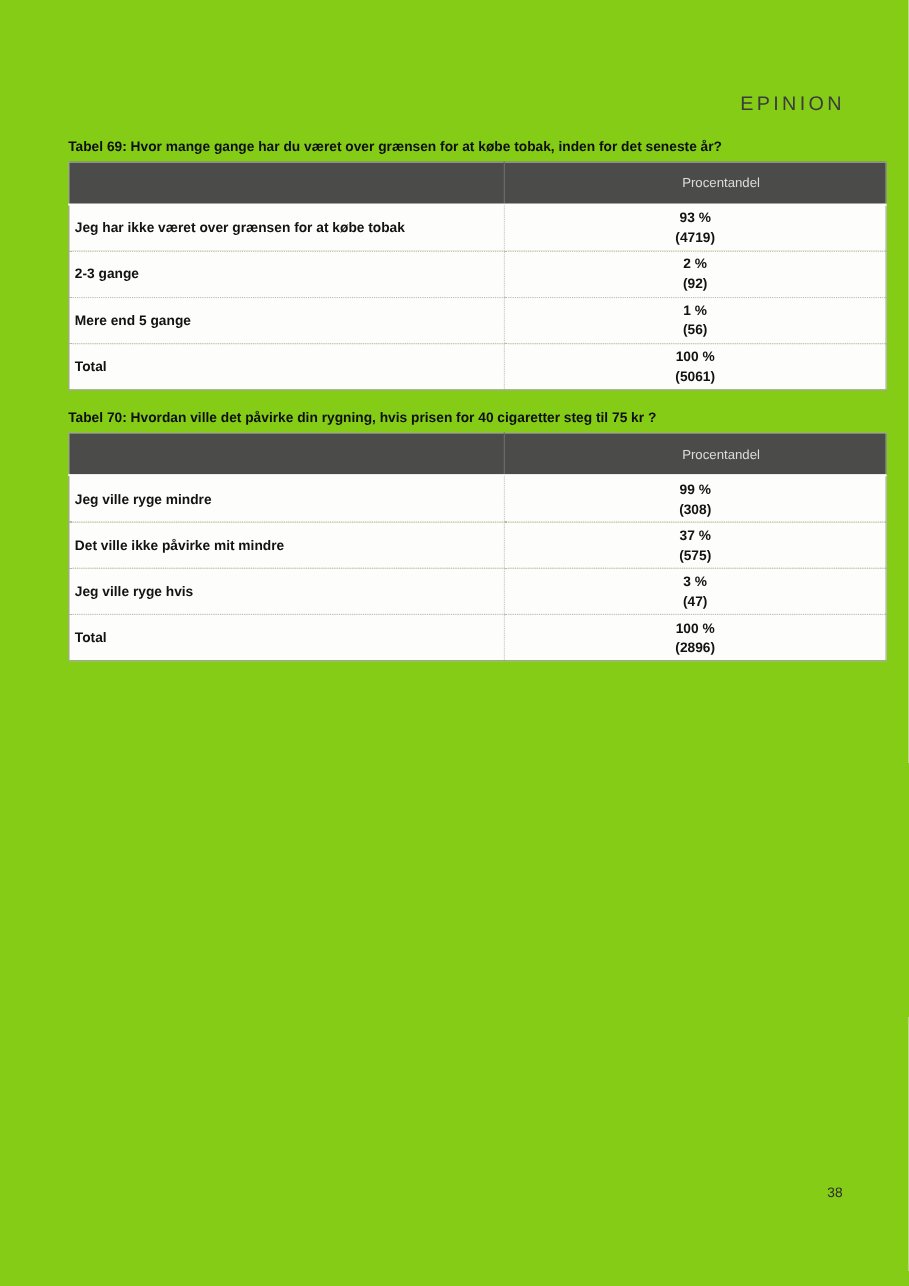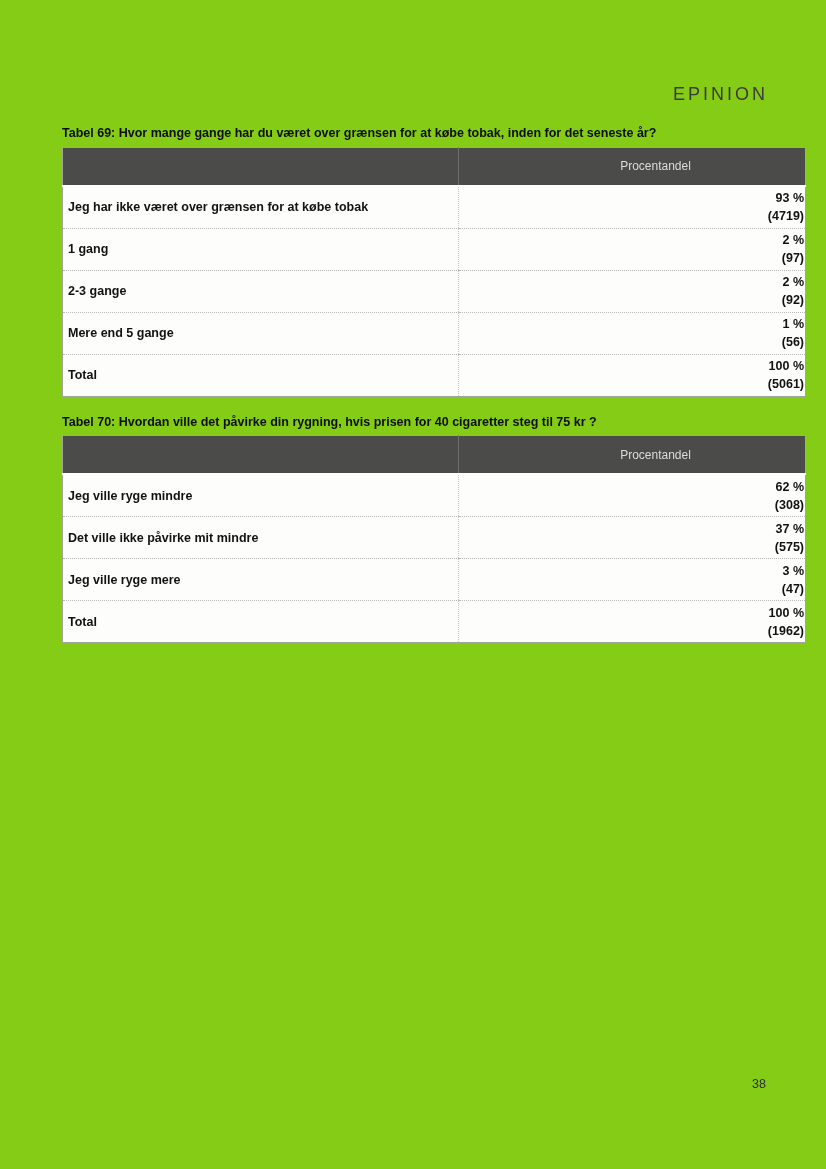--- a/index.html
+++ b/index.html
@@ -72,21 +72,21 @@
   }
   .data-table tbody tr:last-child td {
     border-bottom: none;
   }
   .data-table td.cell-label {
     padding-left: 5px;
     font-weight: 600;
     color: #121212;
   }
   .data-table td.cell-pct {
-    text-align: right;
+    text-align: center;
     border-left: 1px dotted #c9c9c5;
     font-weight: 600;
     line-height: 1.45;
     color: #121212;
   }
   .page-number {
     position: absolute;
     right: 60px;
     bottom: 78px;
     font-size: 12.5px;
@@ -117,27 +117,20 @@
       </thead>
       <tbody>
         <tr>
           <td class="cell-label">Jeg har ikke været over grænsen for at købe tobak</td>
           <td class="cell-pct">
             <div>93 %</div>
             <div>(4719)</div>
           </td>
         </tr>
         <tr>
-          <td class="cell-label">1 gang</td>
-          <td class="cell-pct">
-            <div>2 %</div>
-            <div>(97)</div>
-          </td>
-        </tr>
-        <tr>
           <td class="cell-label">2-3 gange</td>
           <td class="cell-pct">
             <div>2 %</div>
             <div>(92)</div>
           </td>
         </tr>
         <tr>
           <td class="cell-label">Mere end 5 gange</td>
           <td class="cell-pct">
             <div>1 %</div>
@@ -163,43 +156,43 @@
       <thead>
         <tr>
           <th class="h-label"></th>
           <th class="h-pct">Procentandel</th>
         </tr>
       </thead>
       <tbody>
         <tr>
           <td class="cell-label">Jeg ville ryge mindre</td>
           <td class="cell-pct">
-            <div>62 %</div>
+            <div>99 %</div>
             <div>(308)</div>
           </td>
         </tr>
         <tr>
           <td class="cell-label">Det ville ikke påvirke mit mindre</td>
           <td class="cell-pct">
             <div>37 %</div>
             <div>(575)</div>
           </td>
         </tr>
         <tr>
-          <td class="cell-label">Jeg ville ryge mere</td>
+          <td class="cell-label">Jeg ville ryge hvis</td>
           <td class="cell-pct">
             <div>3 %</div>
             <div>(47)</div>
           </td>
         </tr>
         <tr>
           <td class="cell-label">Total</td>
           <td class="cell-pct">
             <div>100 %</div>
-            <div>(1962)</div>
+            <div>(2896)</div>
           </td>
         </tr>
       </tbody>
     </table>
 
   </div>
 
   <div class="page-number">38</div>
 
 </div>

